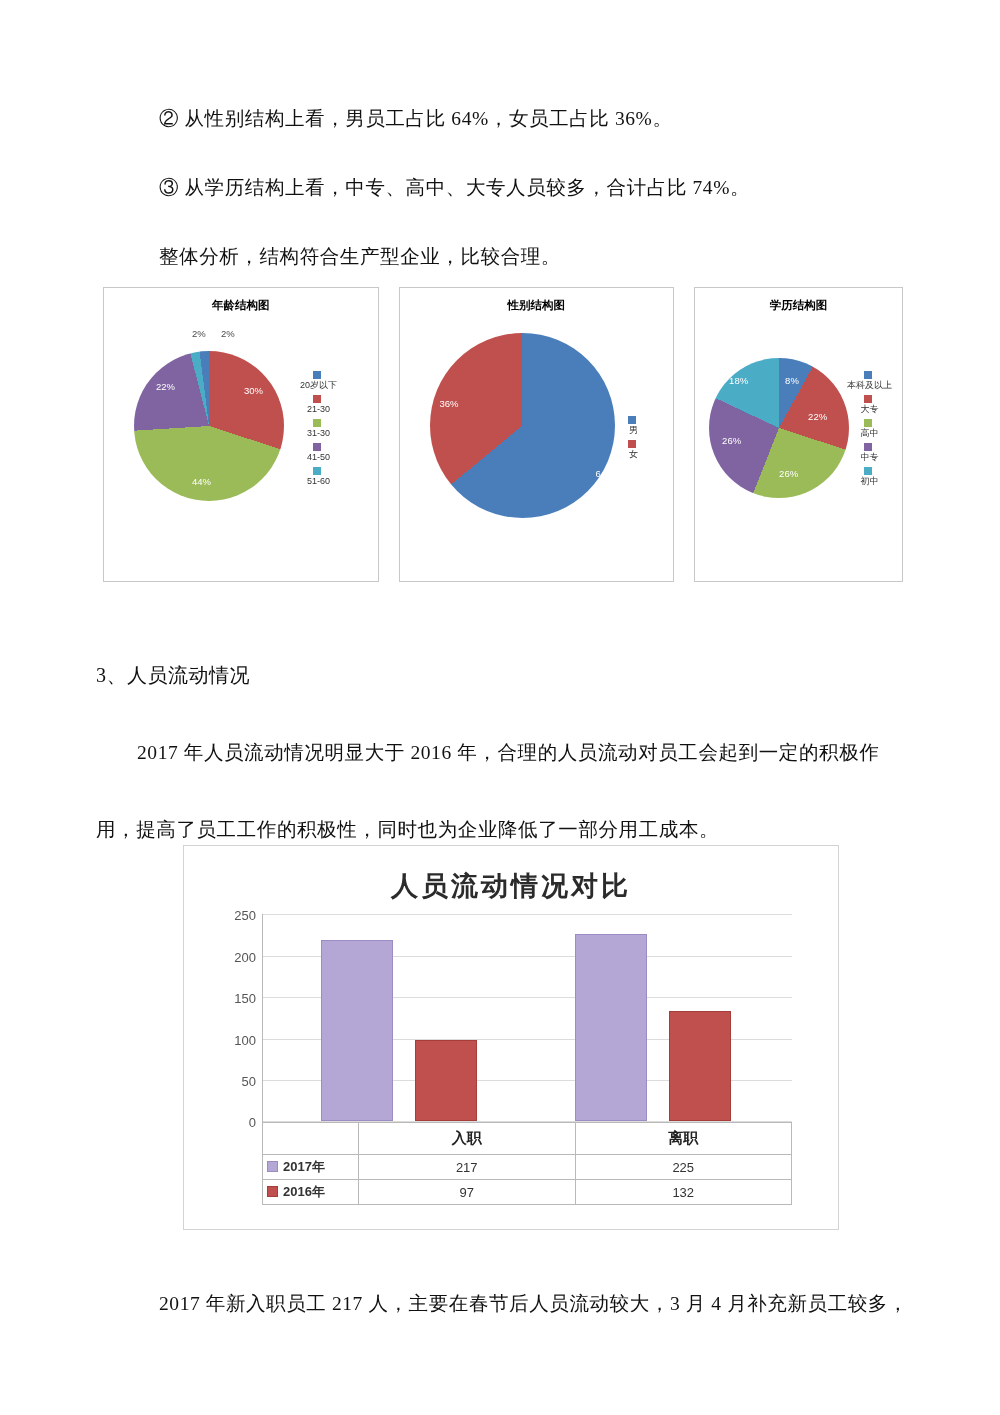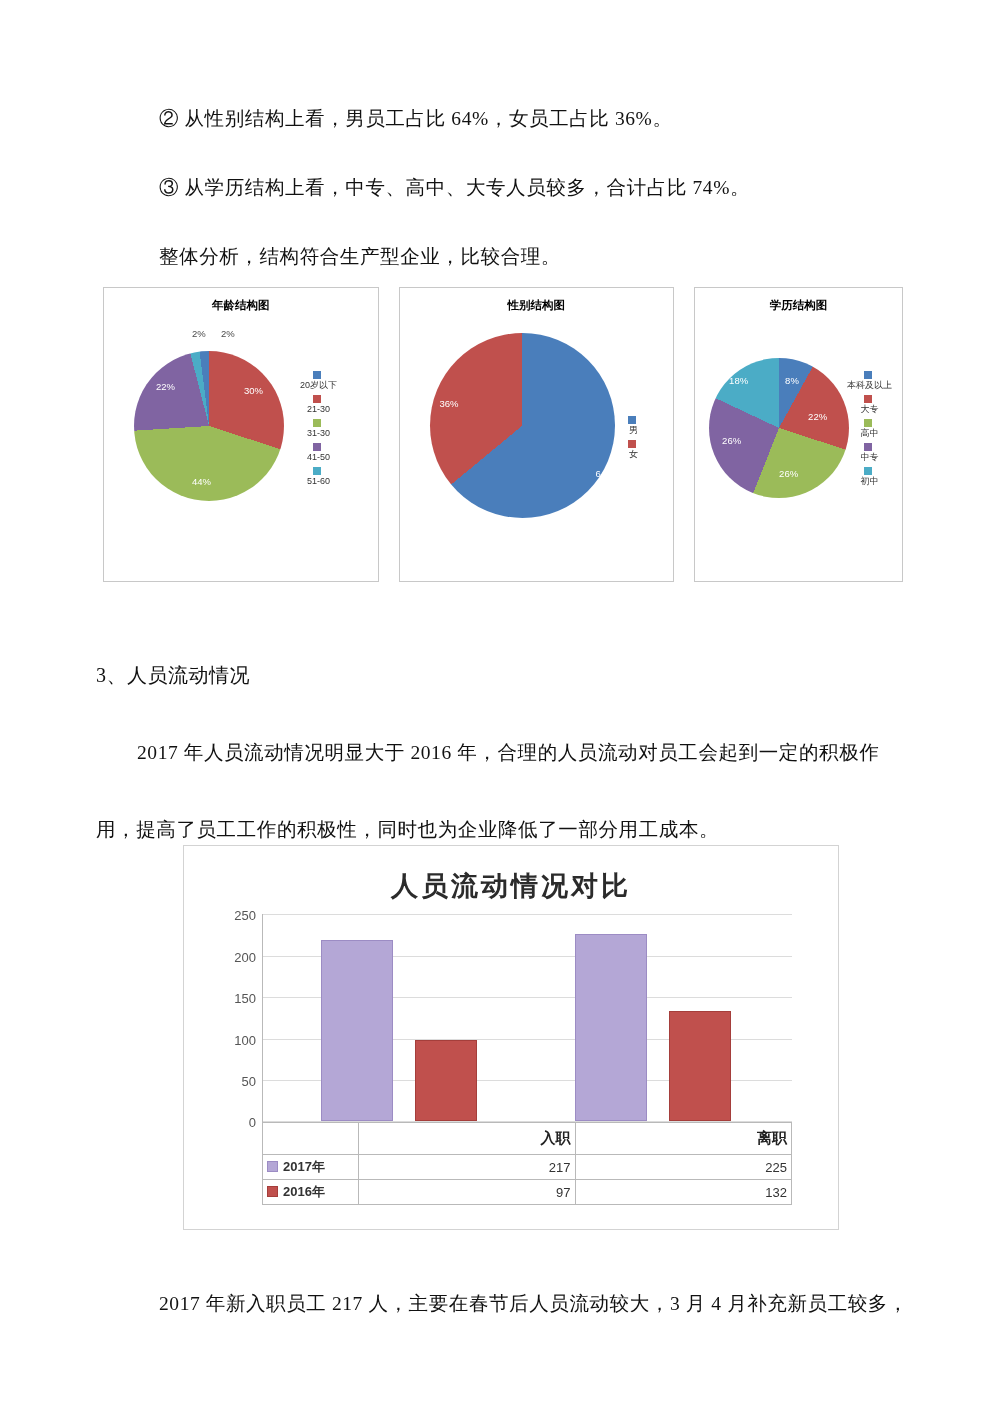--- a/index.html
+++ b/index.html
@@ -150,21 +150,21 @@
     position: absolute;
     left: 78px; top: 276px;
     width: 530px;
     border-collapse: collapse;
     font-size: 13px;
     font-family: "Liberation Sans", sans-serif;
     color: #333;
   }
   .tbl td {
     border: 1px solid #b9b9b9;
-    text-align: right;
+    text-align: center;
     height: 25px;
     padding: 0 4px;
   }
   .tbl td.legendcell {
     width: 96px;
     text-align: left;
     padding-left: 4px;
     font-weight: bold;
     white-space: nowrap;
   }

